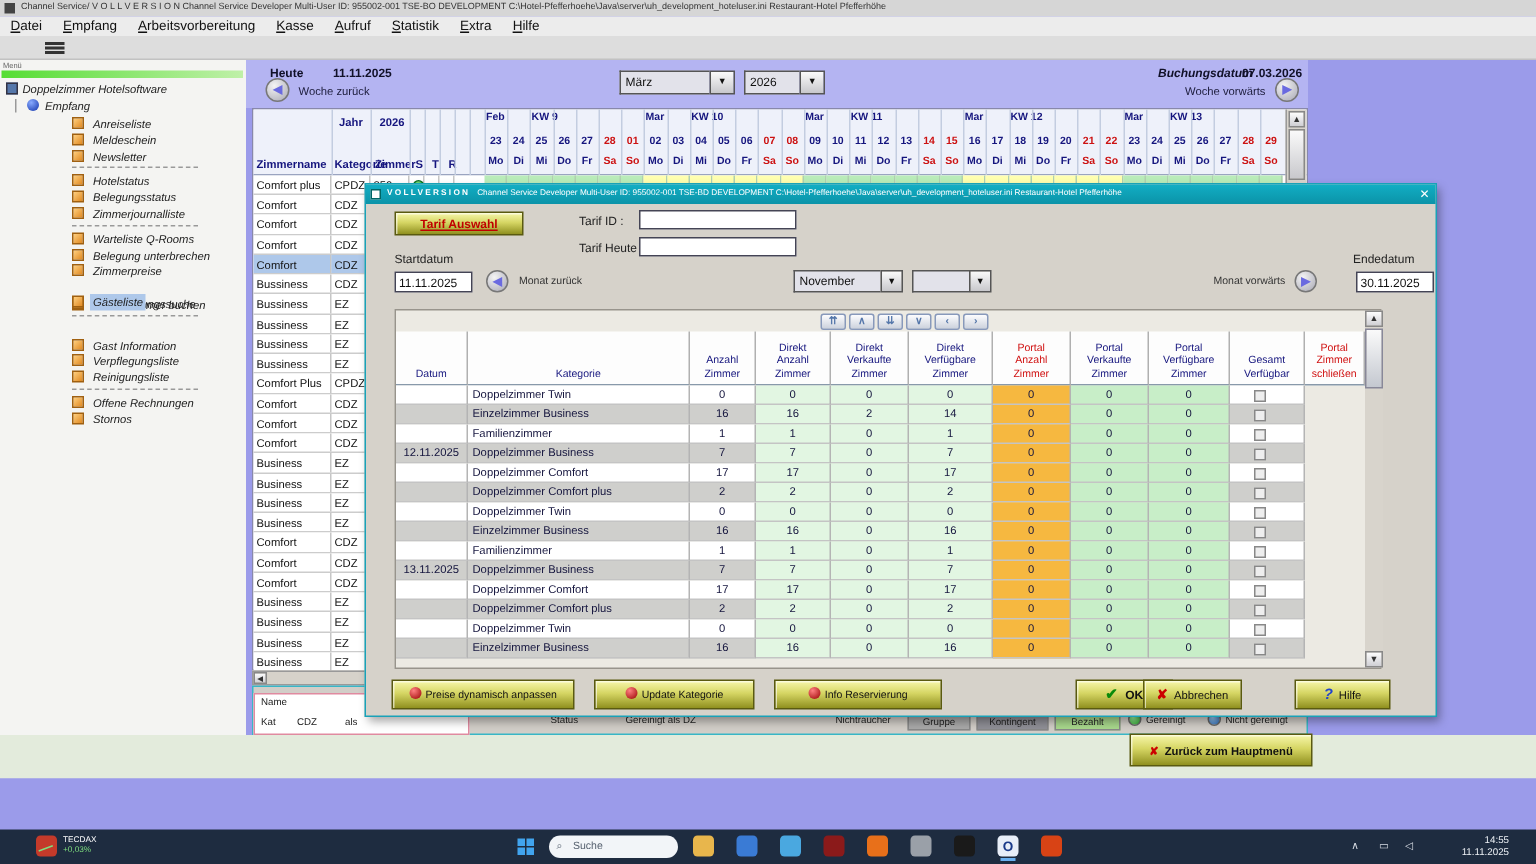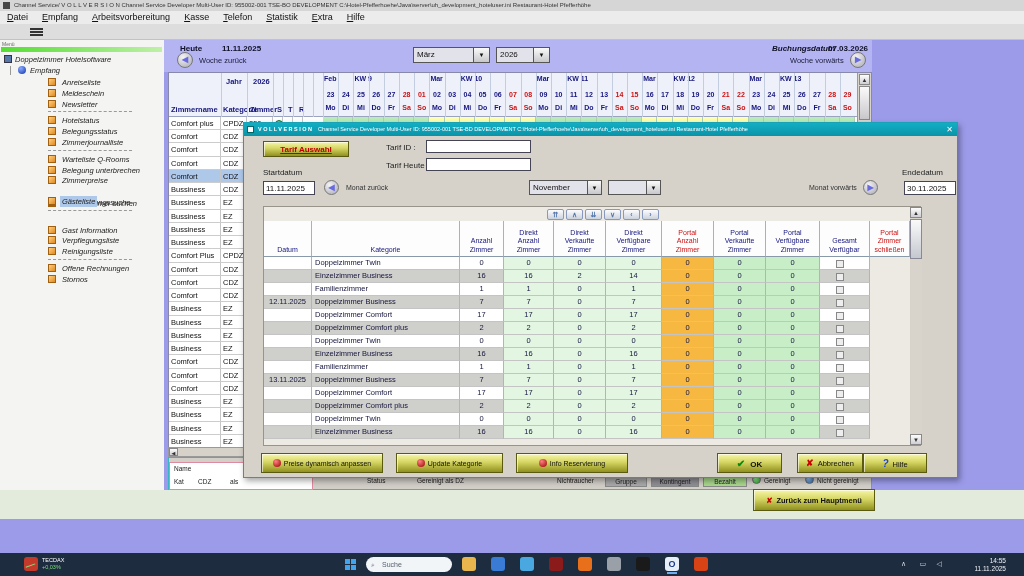--- a/index.html
+++ b/index.html
@@ -105,21 +105,21 @@
   .winlogo{position:absolute;left:345px;top:6px;width:11px;height:11px;}
   .winlogo div{width:5px;height:5px;background:#41a4ee;float:left;margin:0 .5px .5px 0;}
 </style>
 </head>
 <body>
 
 <div class="abs titlebar">
   <span class="tbicon"></span>
   <span class="tbtxt nw">Channel Service/ V O L L V E R S I O N   Channel Service     Developer   Multi-User   ID: 955002-001   TSE-BO   DEVELOPMENT      C:\Hotel-Pfefferhoehe\Java\server\uh_development_hoteluser.ini      Restaurant-Hotel Pfefferhöhe</span>
 </div>
-<div class="abs menubar" id="menubar"><span>Datei</span><span>Empfang</span><span>Arbeitsvorbereitung</span><span>Kasse</span><span>Telefon</span><span>Statistik</span><span>Extra</span><span>Hilfe</span></div>
+<div class="abs menubar" id="menubar"><span>Datei</span><span>Empfang</span><span>Arbeitsvorbereitung</span><span>Kasse</span><span>Aufruf</span><span>Statistik</span><span>Extra</span><span>Hilfe</span></div>
 <div class="abs toolstrip">
   <div class="hamb">
       <div></div>
       <div></div>
       <div></div>
     </div>
 </div>
 
 <div class="abs sidebar">
   <div class="menutiny">Menü</div>
@@ -895,21 +895,21 @@
   </div>
   <div class="gold" style="position:absolute;left:152px;top:330px;width:107px;height:20px;font-size:7px;line-height:19px;">
     <span style="display:inline-block;width:8px;height:8px;border-radius:50%;background:radial-gradient(circle at 35% 30%,#ff8080,#900);vertical-align:-1px;margin-right:3px;"></span><span>Update Kategorie</span>
   </div>
   <div class="gold" style="position:absolute;left:272px;top:330px;width:112px;height:20px;font-size:7px;line-height:19px;">
     <span style="display:inline-block;width:8px;height:8px;border-radius:50%;background:radial-gradient(circle at 35% 30%,#ff8080,#900);vertical-align:-1px;margin-right:3px;"></span><span>Info Reservierung</span>
   </div>
   <div class="gold" style="position:absolute;left:473px;top:330px;width:65px;height:20px;font-size:8px;font-weight:bold;line-height:19px;">
     <span style="color:#0a8a0a;font-size:10px;margin-right:5px;">✔</span><span>OK</span>
   </div>
-  <div class="gold" style="position:absolute;left:553px;top:330px;width:66px;height:20px;font-size:7.5px;line-height:19px;">
+  <div class="gold" style="position:absolute;left:518px;top:330px;width:66px;height:20px;font-size:7.5px;line-height:19px;">
     <span style="color:#c00;font-weight:bold;font-size:9px;margin-right:4px;">✘</span><span>Abbrechen</span>
   </div>
   <div class="gold" style="position:absolute;left:619px;top:330px;width:64px;height:20px;font-size:7.5px;line-height:19px;">
     <span style="color:#2244cc;font-weight:bold;font-style:italic;font-size:10px;margin-right:4px;">?</span><span>Hilfe</span>
   </div>
 </div>
 
 <div class="abs taskbar">
   <div class="tbic" style="left:24px;background:#c43a2a;">
     <div style="position:absolute;left:2px;top:8px;width:10px;height:3px;border-top:1px solid #7fe07f;transform:rotate(-20deg);"></div>

